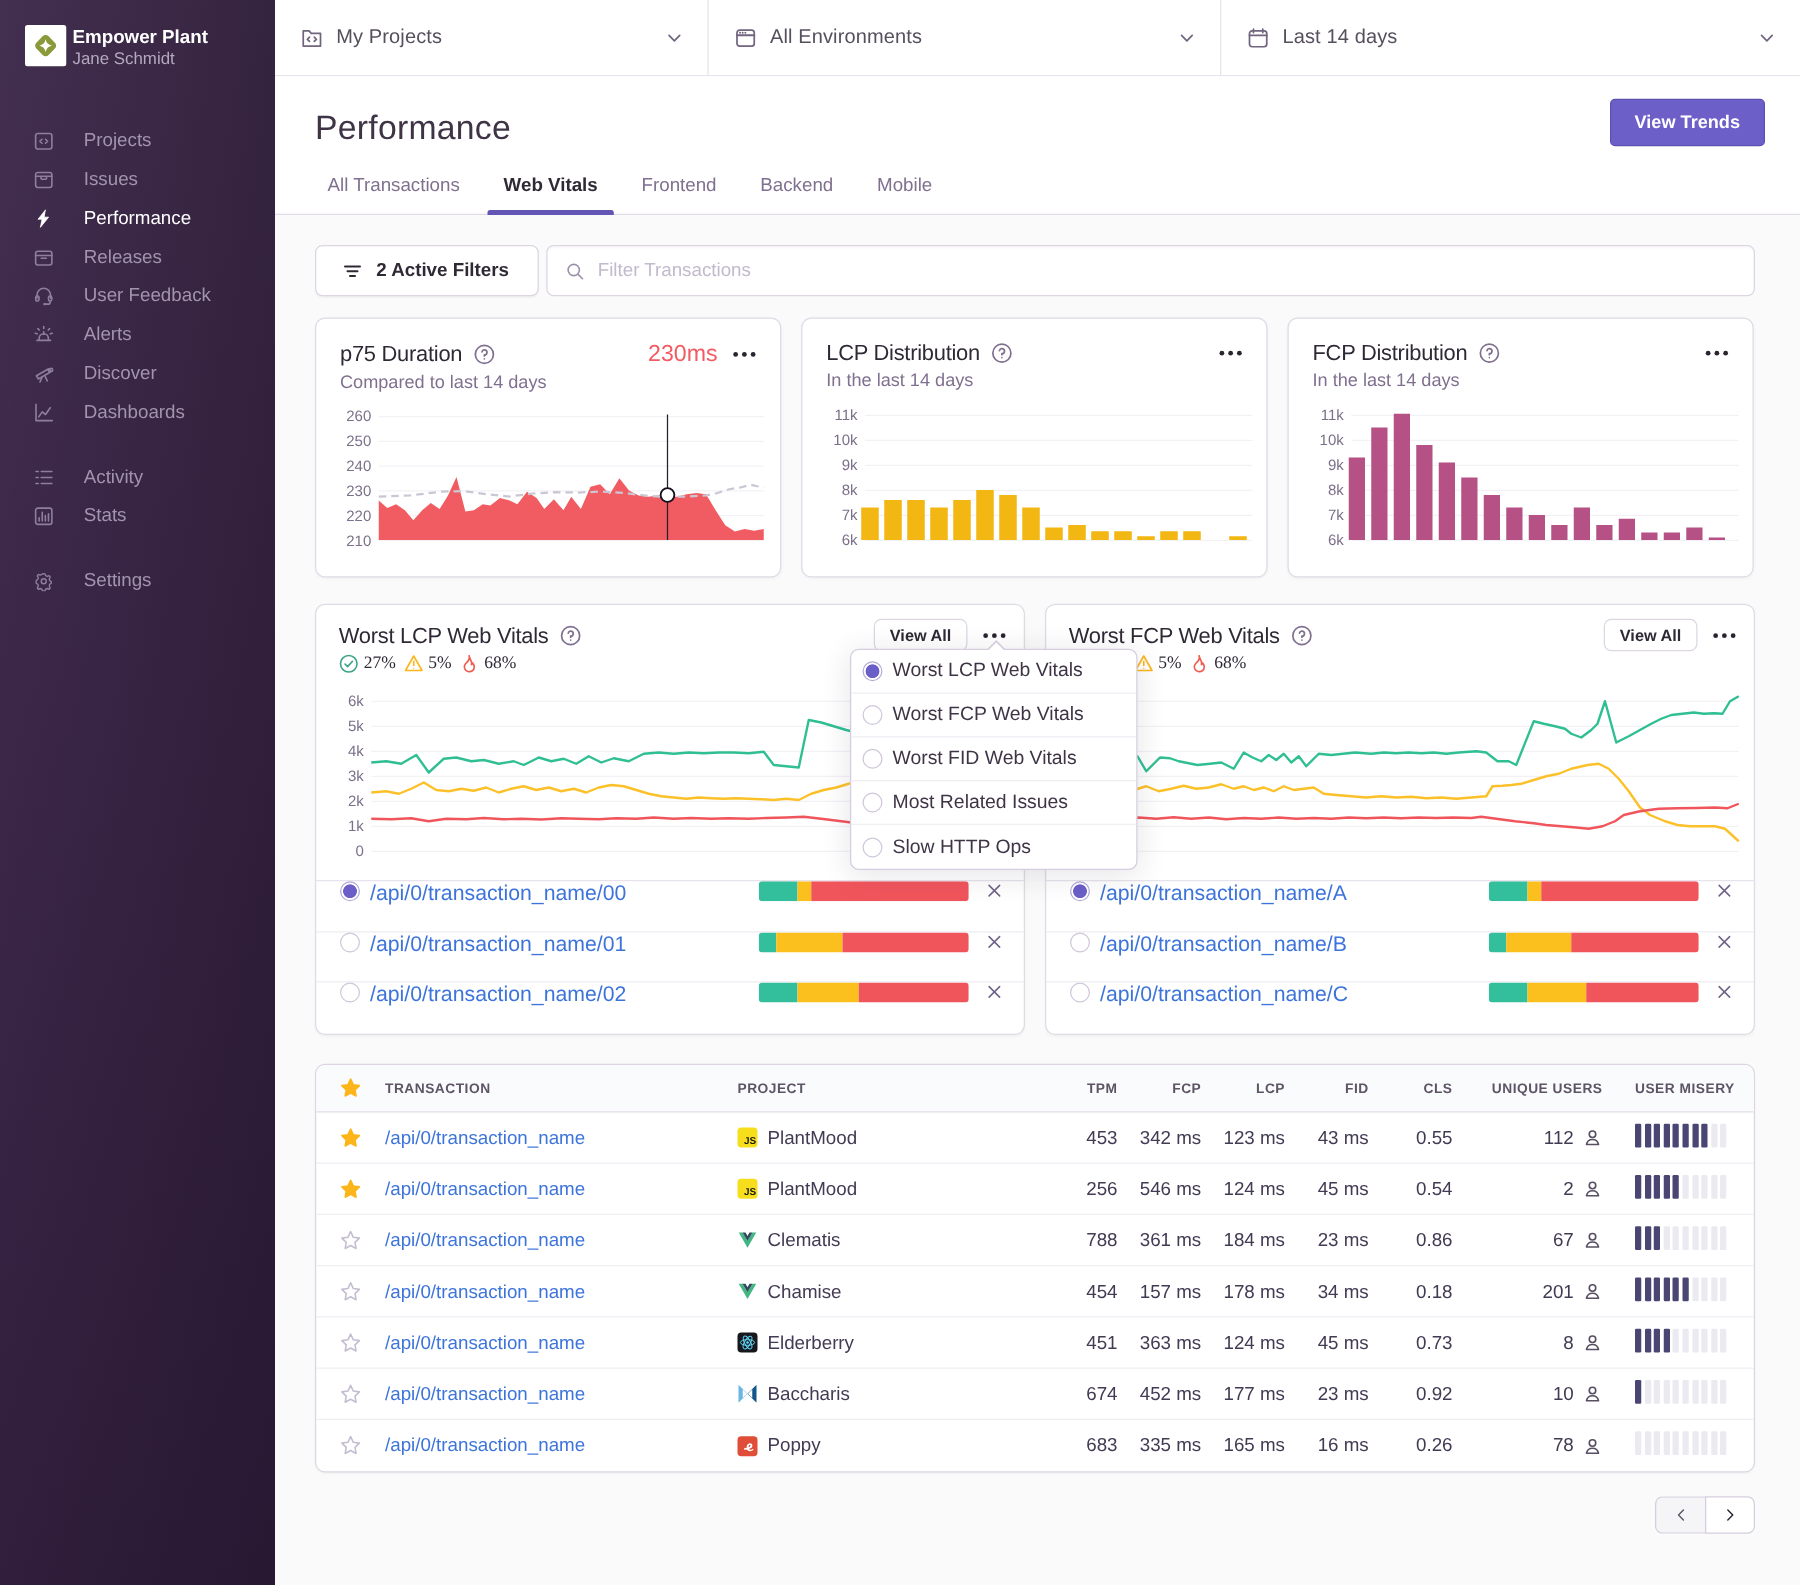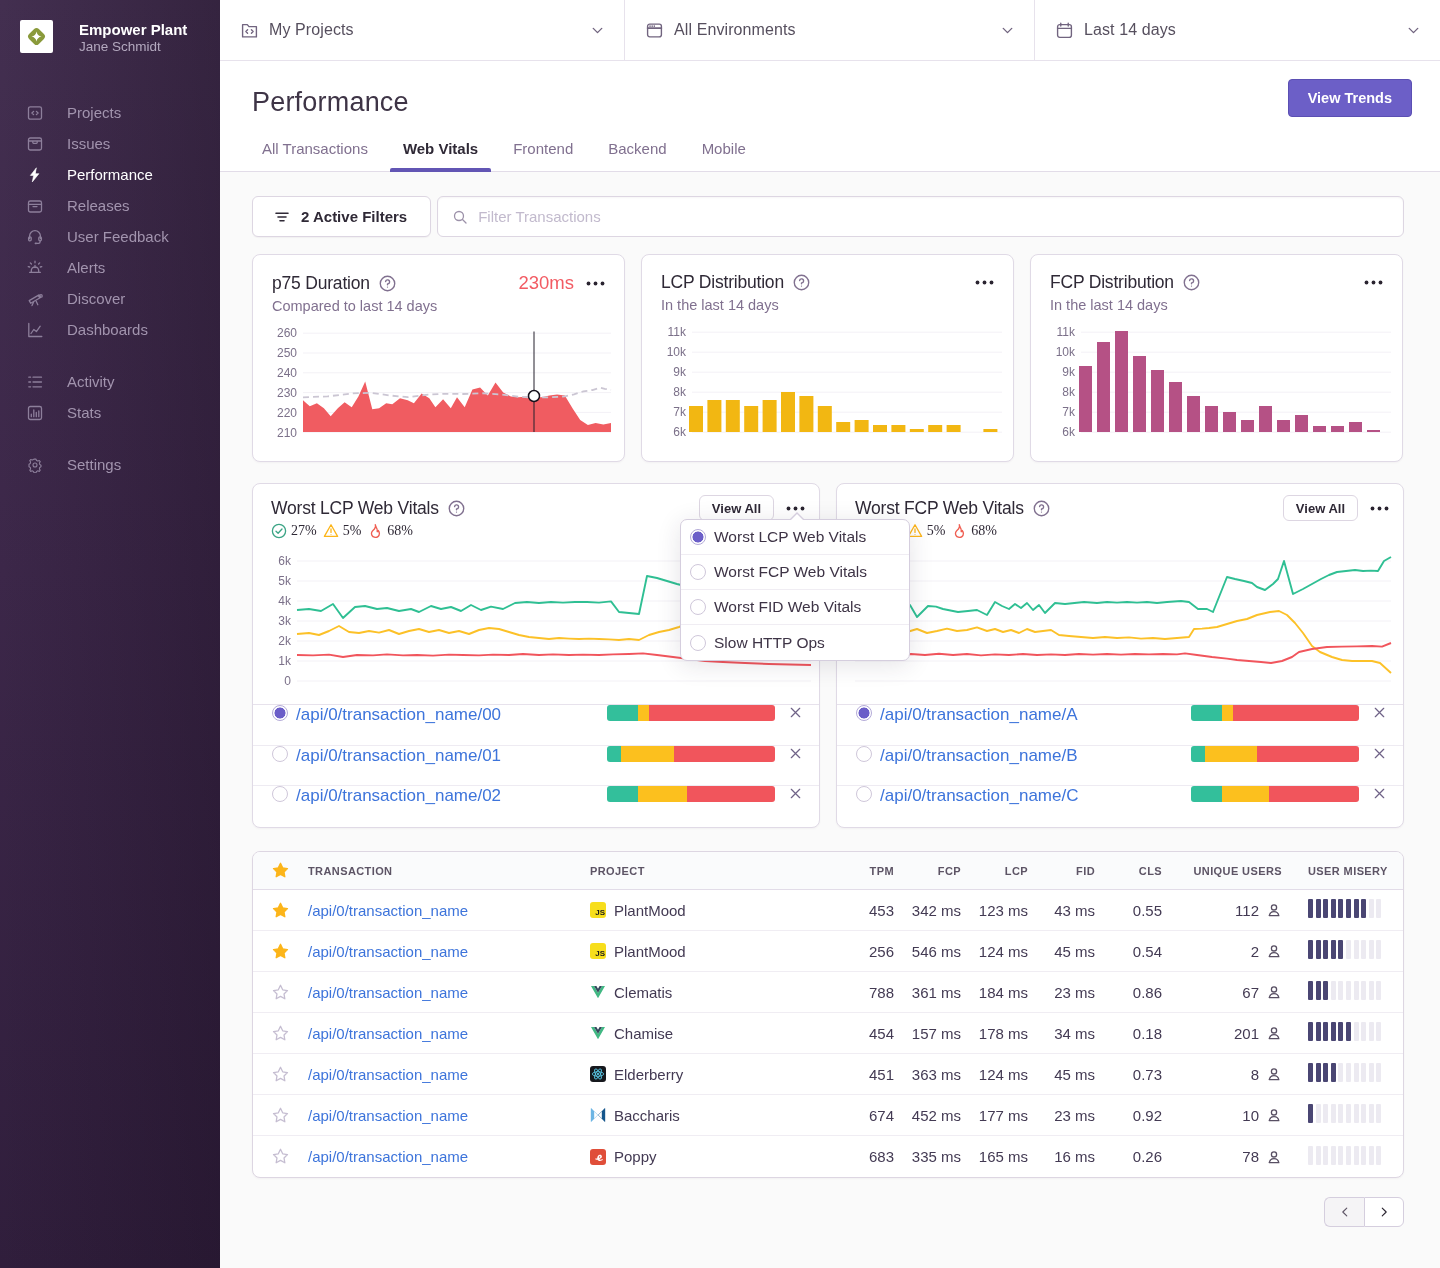--- a/index.html
+++ b/index.html
@@ -3,21 +3,21 @@
 <style>* { margin:0; padding:0; box-sizing:border-box; }
 html,body { width:1440px; height:1268px; overflow:hidden; }
 body { font-family:"Liberation Sans",sans-serif; background:#fafafa; color:#2f2936; display:flex; }
 
 
 .sidebar { width:220px; height:1268px; flex:0 0 220px; position:relative;
   background:linear-gradient(to right, rgba(20,10,25,0) 0%, rgba(20,10,25,0.30) 100%), linear-gradient(to bottom, #432f50 0%, #3c2749 45%, #301e3c 100%);
   color:#a598b2; }
 .org { display:flex; align-items:flex-start; padding:20px 0 0 20px; }
 .logo { width:33px; height:33px; background:#fff; border-radius:2px; display:flex; align-items:center; justify-content:center; }
-.orgtxt { margin-left:26px; padding-top:1px; }
+.orgtxt { margin-left:5px; padding-top:1px; }
 .orgname { color:#fff; font-weight:700; font-size:15px; line-height:17px; }
 .username { color:#b4a9bf; font-size:13.5px; line-height:17px; margin-top:0px; }
 .nav { margin-top:42px; }
 .nav a, .sidebottom a { display:flex; align-items:center; height:31px; padding-left:27px; font-size:15px; color:#a294ae; }
 .nav a span, .sidebottom a span { margin-left:24px; }
 .nav a.active { color:#fff; }
 .nav a.active .nico { color:#fff; }
 .nico { color:#8d7f9b; flex:0 0 16px; }
 .navgap { height:21px; }
 .sidebottom { position:absolute; left:0; bottom:0; width:100%; padding-bottom:15px; }
@@ -224,21 +224,21 @@
           <path d="M8 2l1 .1.5 1.4 1.4.6 1.4-.6.9 1.2-.8 1.3.3 1.5 1.3.7v1.5l-1.3.7-.3 1.5.8 1.3-.9 1.2-1.4-.6-1.4.6-.5 1.4H7l-.5-1.4-1.4-.6-1.4.6-.9-1.2.8-1.3-.3-1.5-1.3-.7V7.2l1.3-.7.3-1.5-.8-1.3.9-1.2 1.4.6 1.4-.6L7 2.1z" stroke-width="1.1"></path>
           <circle cx="8" cy="8" r="2" stroke-width="1.1"></circle>
         </svg>
         <span>Settings</span>
       </a>
   </nav>
 </aside>
 
 <div class="main">
   <div class="topbar">
-    <div class="tseg" style="width:405px">
+    <div class="tseg" style="width:347px">
         <svg class="tico" width="17" height="17" viewBox="0 0 16 16" fill="none" stroke="currentColor" stroke-width="1.3" stroke-linecap="round" stroke-linejoin="round">
           <path d="M1.5 14V2.5h4.4l1.6 1.9h7V14z" stroke-linejoin="round"></path>
           <path d="M6.2 7.3 4.6 8.9l1.6 1.6M9.8 7.3l1.6 1.6-1.6 1.6"></path>
         </svg>
         <span class="tlabel">My Projects</span>
         <svg class="chev" width="17" height="17" viewBox="0 0 16 16" fill="none" stroke="currentColor" stroke-width="1.3" stroke-linecap="round" stroke-linejoin="round">
           <path d="m4 6 4 4 4-4"></path>
         </svg>
       </div>
     <div class="tseg" style="width:410px">
@@ -616,20 +616,24 @@
         <div class="ditem">
             <span class="radio"></span>
             <span>Worst FCP Web Vitals</span>
           </div>
         <div class="ditem">
             <span class="radio"></span>
             <span>Worst FID Web Vitals</span>
           </div>
         <div class="ditem">
             <span class="radio"></span>
+            <span>Most Related Issues</span>
+          </div>
+        <div class="ditem">
+            <span class="radio"></span>
             <span>Slow HTTP Ops</span>
           </div>
       </div>
     </div>
 
     <div class="table">
       <div class="thead">
         <span class="c-star">
             <svg width="17" height="17" viewBox="0 0 16 16">
               <path d="m8 1.2 2.05 4.3 4.55.64-3.3 3.2.78 4.56L8 11.7l-4.08 2.2.78-4.56-3.3-3.2 4.55-.64z" fill="#fcb51a" stroke="#fcb51a" stroke-width="1.2" stroke-linejoin="round"></path>

